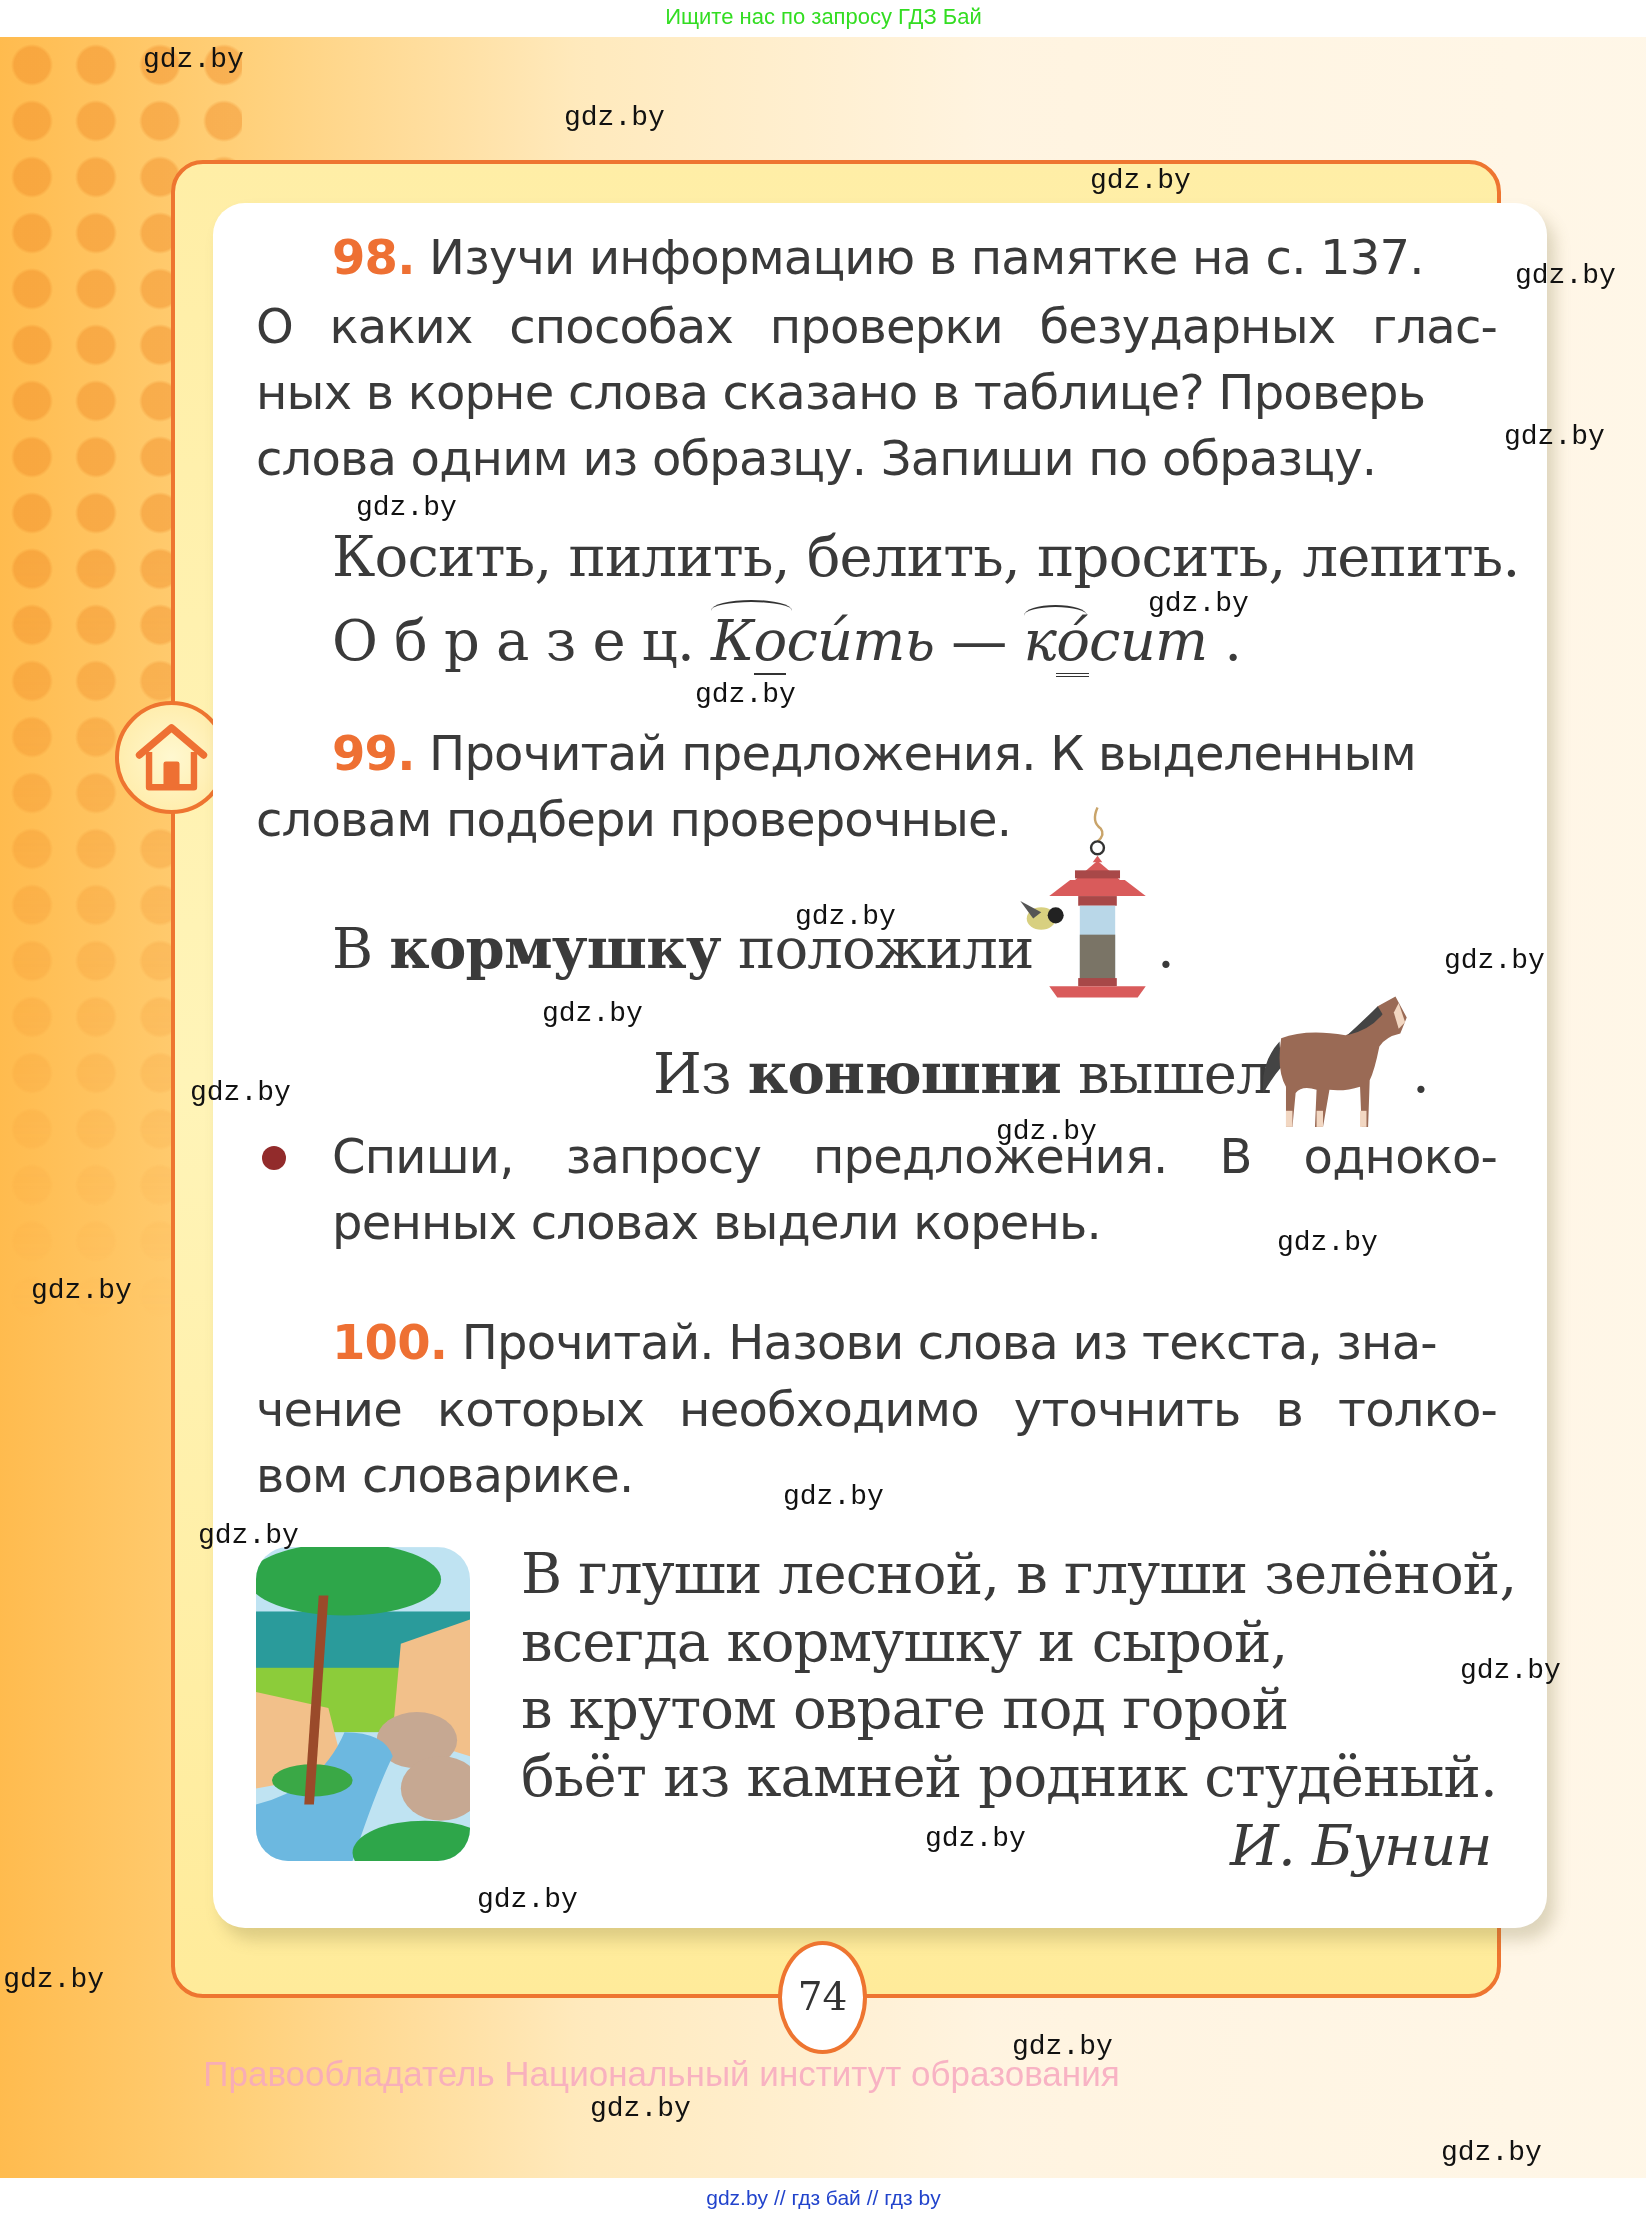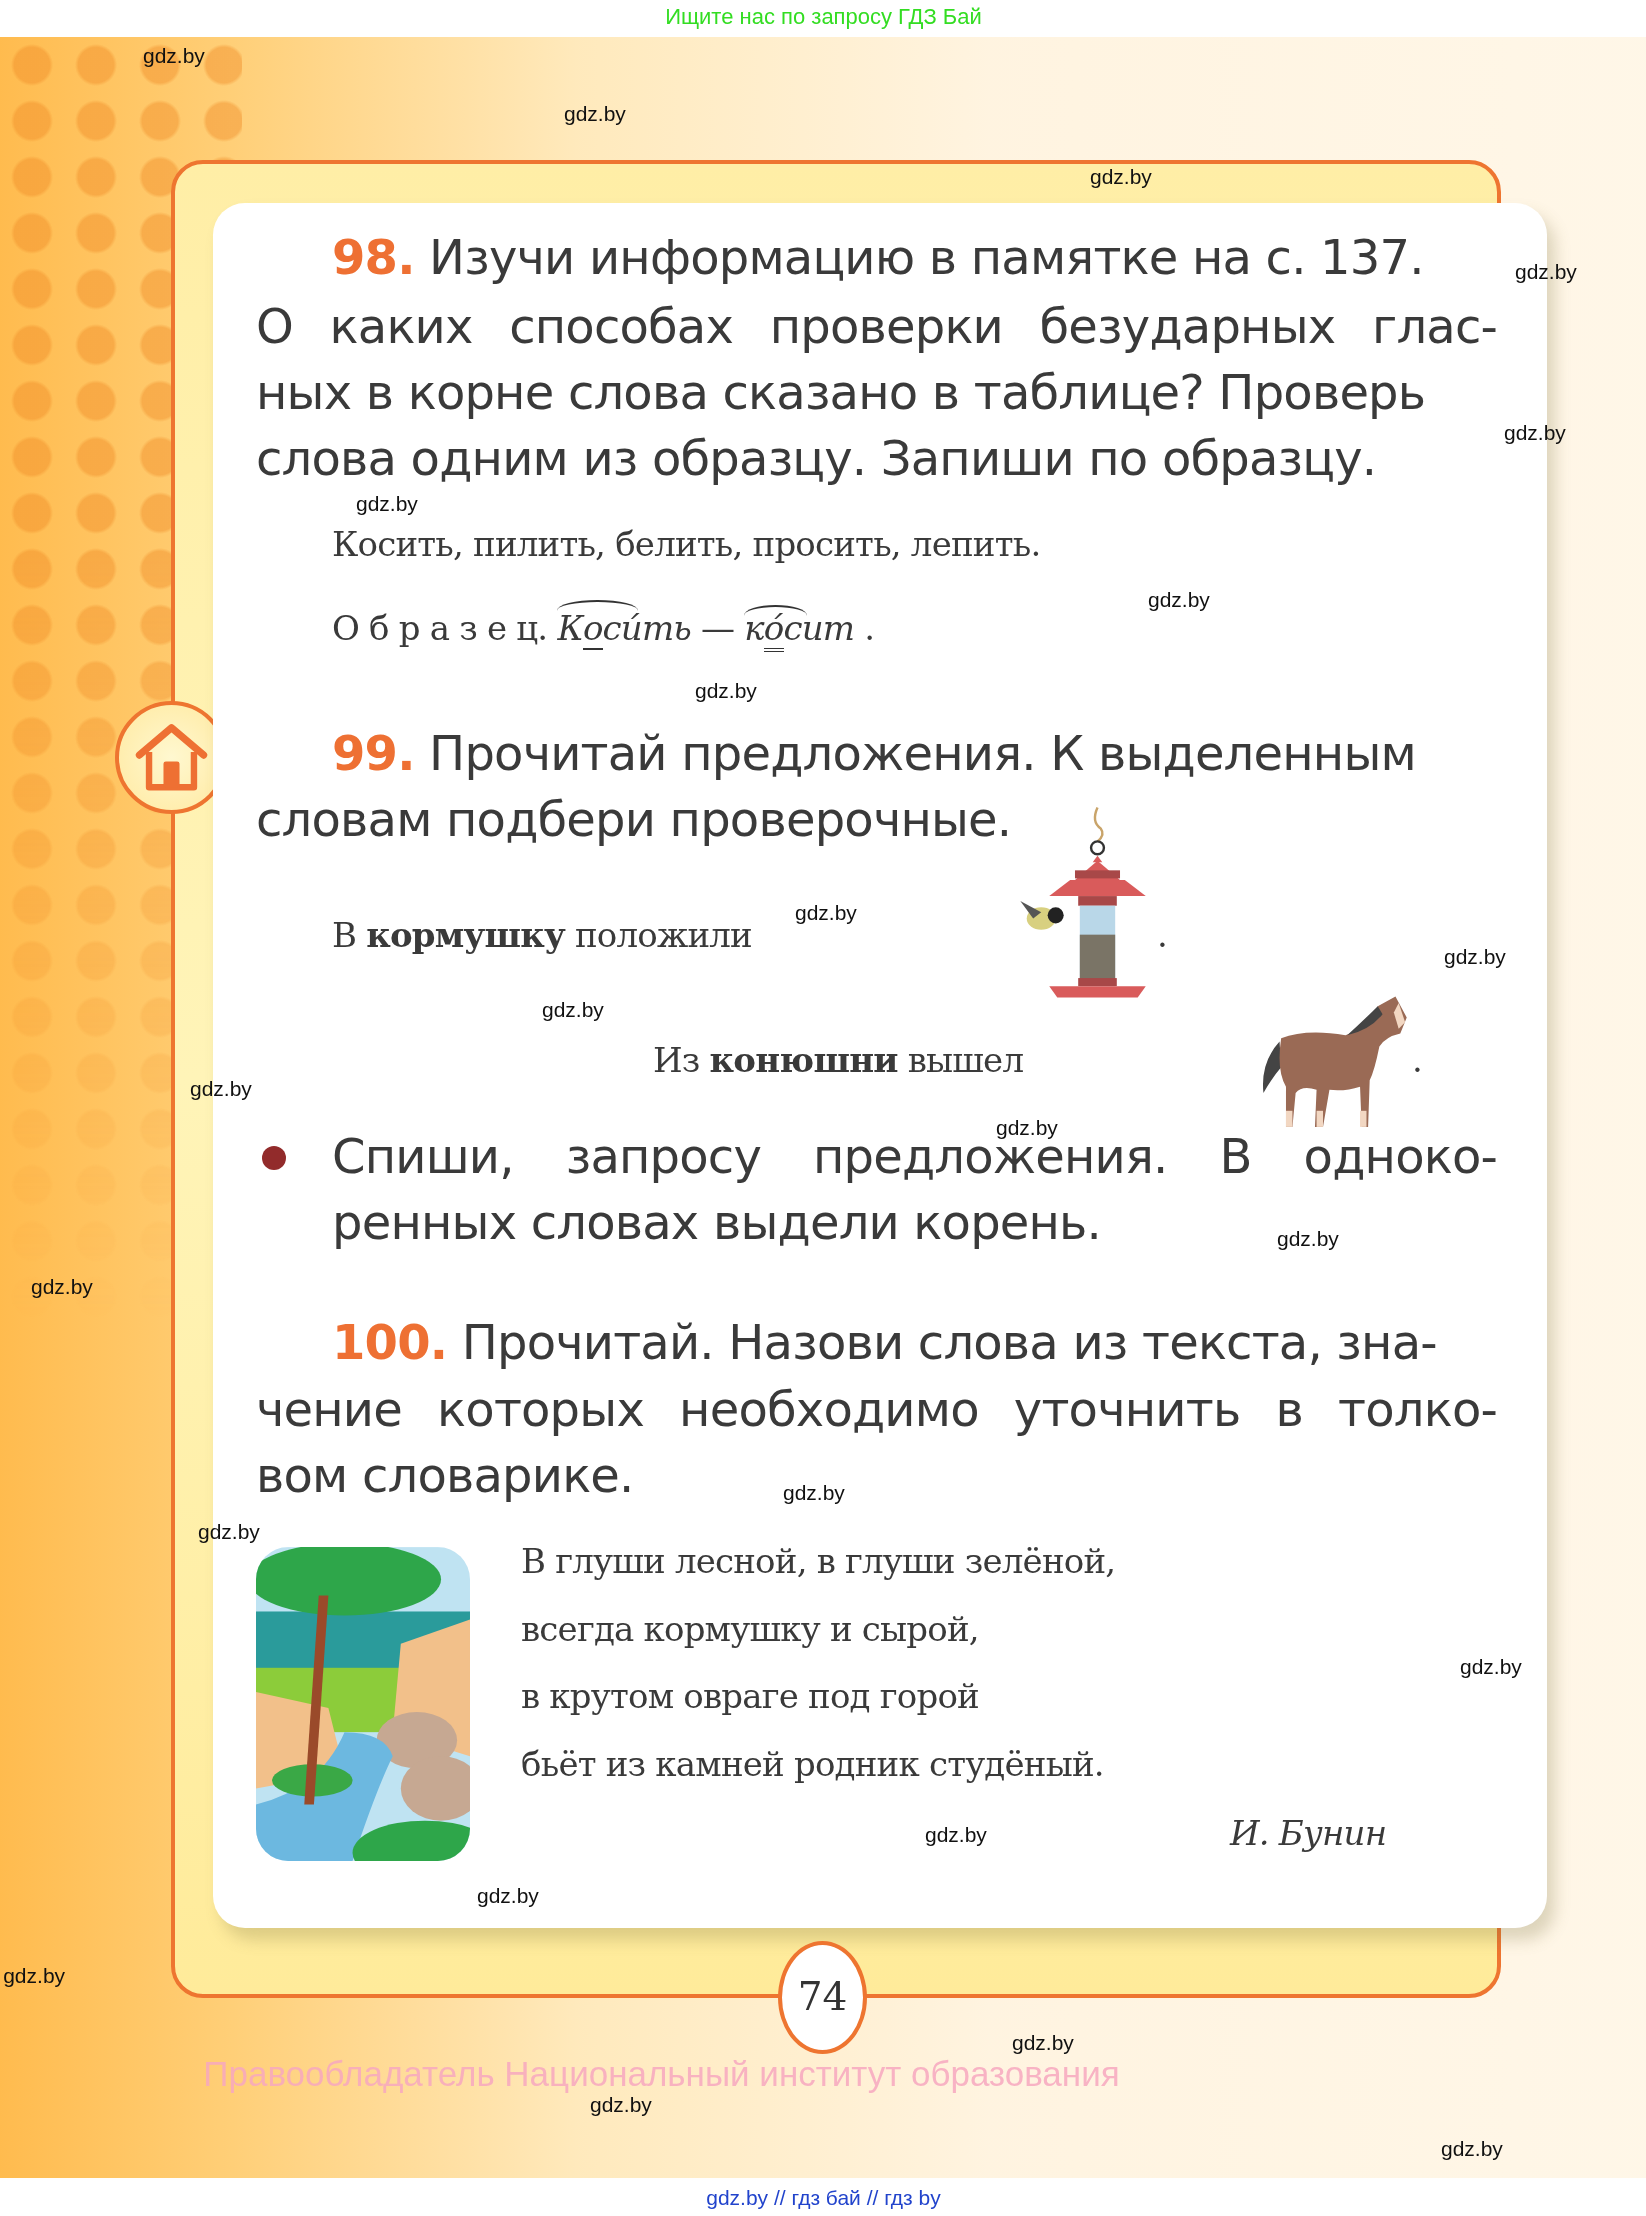--- a/index.html
+++ b/index.html
@@ -51,23 +51,23 @@
   .page-number {
     position:absolute; left:778px; top:1941px; width:89px; height:113px;
     border:4px solid #ee7530; border-radius:50%; background:#ffffff; box-sizing:border-box;
     text-align:center; font-family:"DejaVu Serif", serif; font-size:39px; line-height:103px; color:#333;
   }
   .sans { font-family:"DejaVu Sans", sans-serif; color:#3a3a3a; }
   .serif { font-family:"DejaVu Serif", serif; color:#3a3a3a; }
   .num { color:#ee7033; font-weight:bold; }
   .line { position:absolute; white-space:nowrap; }
   .task-text { font-size:48px; letter-spacing:-0.8px; }
-  .serif-text { font-size:34px; letter-spacing:-0.8px; }
+  .serif-text { font-size:56px; letter-spacing:-0.8px; }
   .watermark {
-    position:absolute; font-family:Liberation Sans, sans-serif; font-size:21px; color:#111; white-space:nowrap;
+    position:absolute; font-family:Liberation Mono, monospace; font-size:28px; color:#111; white-space:nowrap;
   }
   .copyright {
     position:absolute; left:0; width:1323px; top:2054px; text-align:center;
     font-family:"Liberation Sans", sans-serif; font-size:35px; color:#f7a8c0; opacity:0.85;
   }
   .bullet {
     position:absolute; left:262px; top:1146px; width:24px; height:24px; border-radius:50%; background:#922b2b;
   }
   .ital { font-style:italic; }
   .arc {

